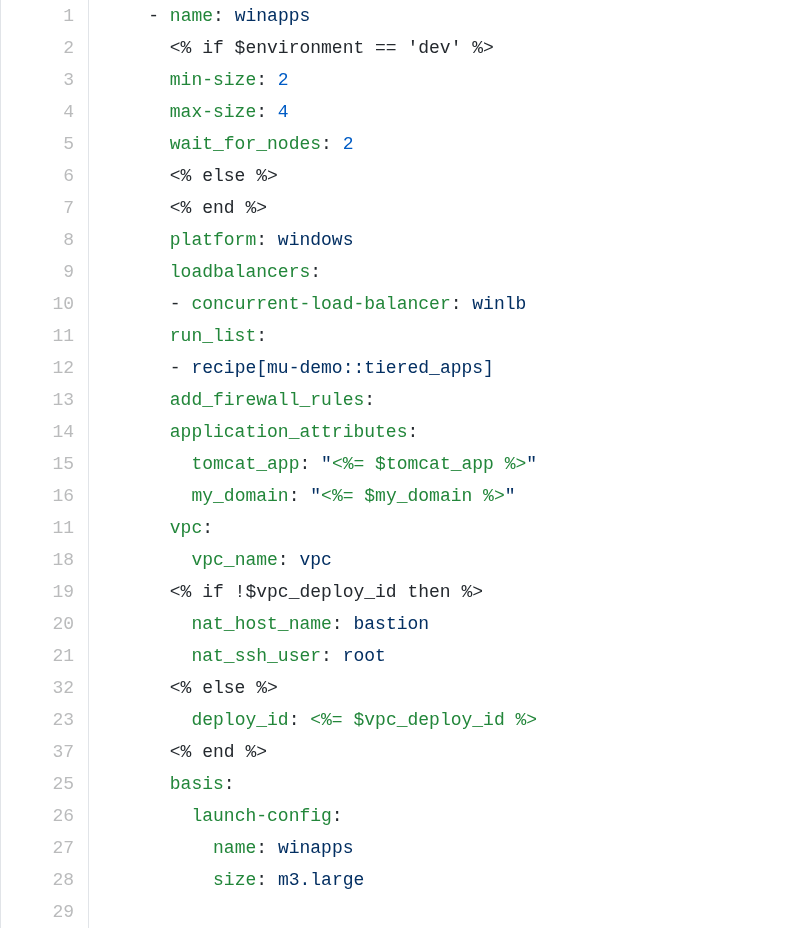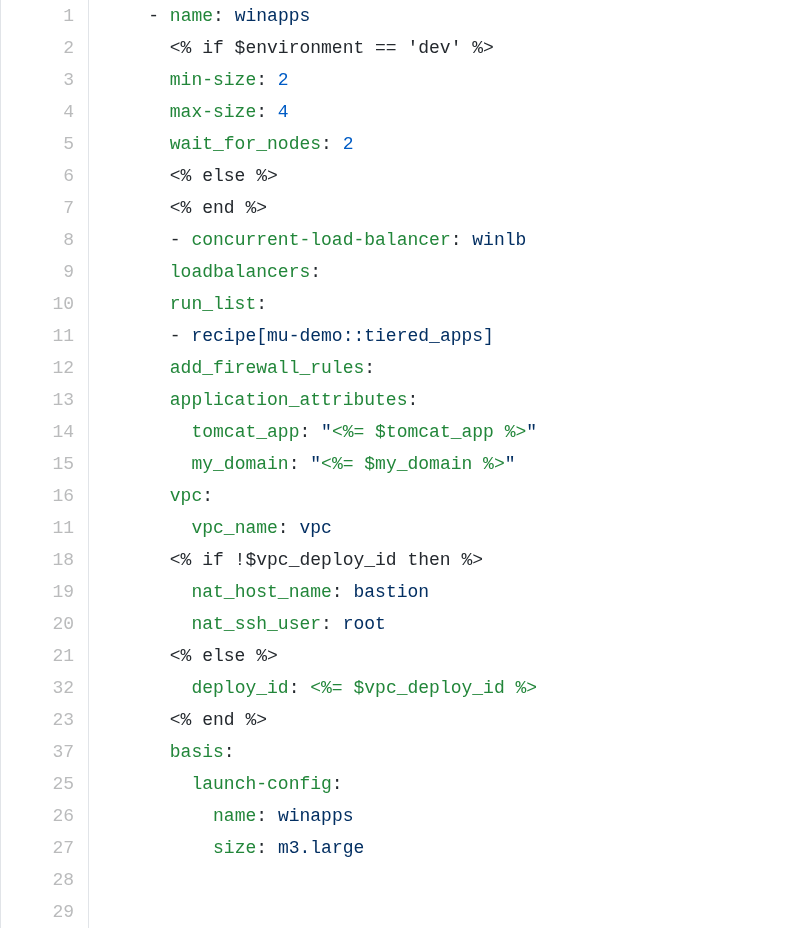--- a/index.html
+++ b/index.html
@@ -80,22 +80,23 @@
       <div class="ln">29</div>
     </div>
   <div class="code" id="code">
       <div class="line"><span class="pl">    </span><span class="pl">-</span><span class="pl"> </span><span class="key">name</span><span class="pl">:</span><span class="pl"> </span><span class="str">winapps</span></div>
       <div class="line"><span class="pl">      </span><span class="pl">&lt;% if $environment == 'dev' %&gt;</span></div>
       <div class="line"><span class="pl">      </span><span class="key">min-size</span><span class="pl">:</span><span class="pl"> </span><span class="num">2</span></div>
       <div class="line"><span class="pl">      </span><span class="key">max-size</span><span class="pl">:</span><span class="pl"> </span><span class="num">4</span></div>
       <div class="line"><span class="pl">      </span><span class="key">wait_for_nodes</span><span class="pl">:</span><span class="pl"> </span><span class="num">2</span></div>
       <div class="line"><span class="pl">      </span><span class="pl">&lt;% else %&gt;</span></div>
       <div class="line"><span class="pl">      </span><span class="pl">&lt;% end %&gt;</span></div>
+      <div class="line"><span class="pl">      </span><span class="key">platform</span><span class="pl">:</span><span class="pl"> </span><span class="str">windows</span></div>
+      <div class="line"><span class="pl">      </span><span class="key">loadbalancers</span><span class="pl">:</span></div>
       <div class="line"><span class="pl">      </span><span class="pl">-</span><span class="pl"> </span><span class="key">concurrent-load-balancer</span><span class="pl">:</span><span class="pl"> </span><span class="str">winlb</span></div>
-      <div class="line"><span class="pl">      </span><span class="key">loadbalancers</span><span class="pl">:</span></div>
       <div class="line"><span class="pl">      </span><span class="key">run_list</span><span class="pl">:</span></div>
       <div class="line"><span class="pl">      </span><span class="pl">-</span><span class="pl"> </span><span class="str">recipe[mu-demo::tiered_apps]</span></div>
       <div class="line"><span class="pl">      </span><span class="key">add_firewall_rules</span><span class="pl">:</span></div>
       <div class="line"><span class="pl">      </span><span class="key">application_attributes</span><span class="pl">:</span></div>
       <div class="line"><span class="pl">        </span><span class="key">tomcat_app</span><span class="pl">:</span><span class="pl"> </span><span class="str">"</span><span class="key">&lt;%= $tomcat_app %&gt;</span><span class="str">"</span></div>
       <div class="line"><span class="pl">        </span><span class="key">my_domain</span><span class="pl">:</span><span class="pl"> </span><span class="str">"</span><span class="key">&lt;%= $my_domain %&gt;</span><span class="str">"</span></div>
       <div class="line"><span class="pl">      </span><span class="key">vpc</span><span class="pl">:</span></div>
       <div class="line"><span class="pl">        </span><span class="key">vpc_name</span><span class="pl">:</span><span class="pl"> </span><span class="str">vpc</span></div>
       <div class="line"><span class="pl">      </span><span class="pl">&lt;% if !$vpc_deploy_id then %&gt;</span></div>
       <div class="line"><span class="pl">        </span><span class="key">nat_host_name</span><span class="pl">:</span><span class="pl"> </span><span class="str">bastion</span></div>

